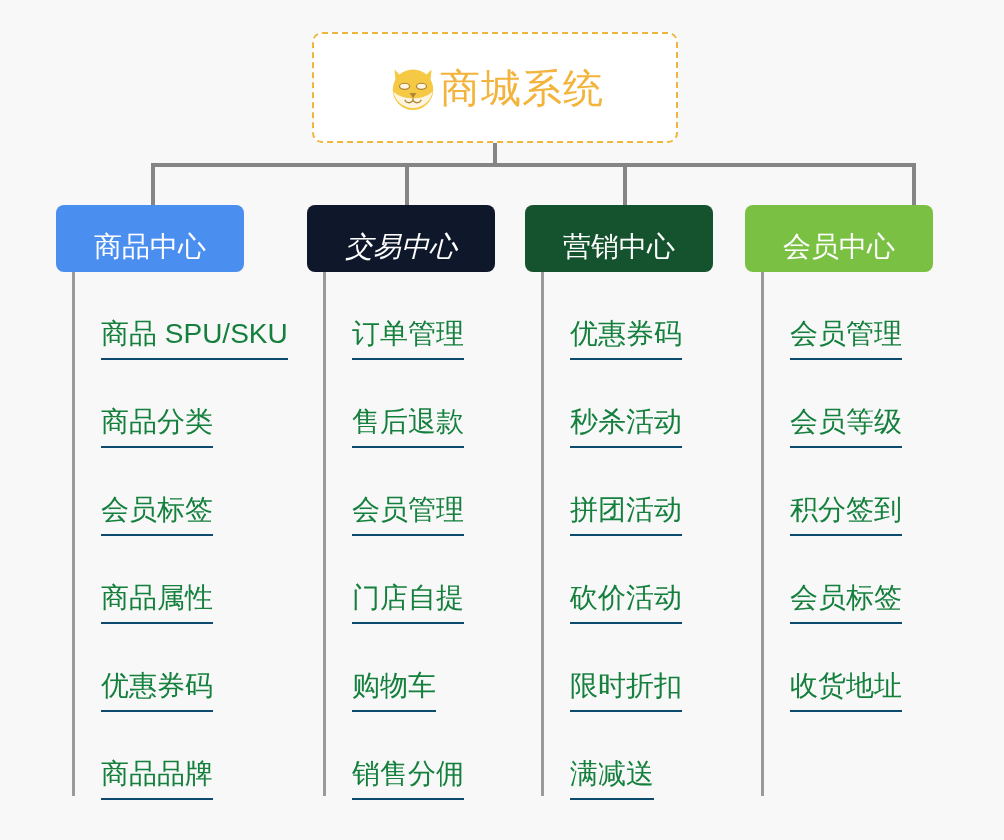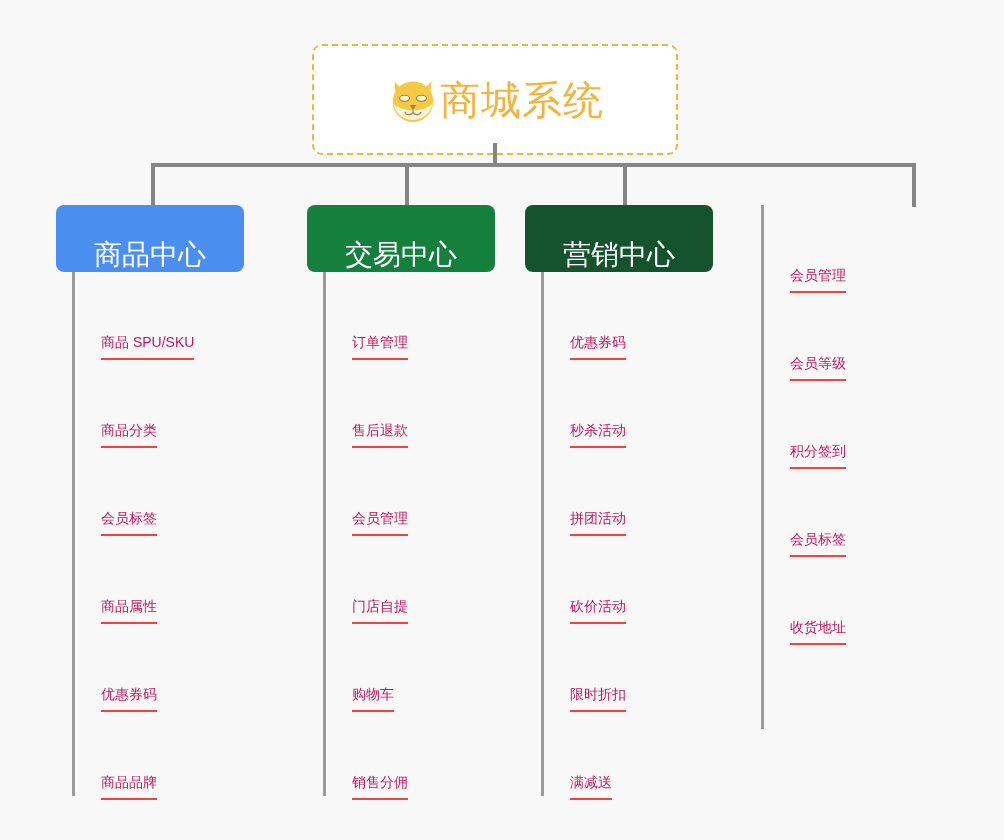--- a/index.html
+++ b/index.html
@@ -18,21 +18,21 @@
   #mindmap {
     position: relative;
     width: 1004px;
     height: 840px;
   }
 
   
   .root-node {
     position: absolute;
     left: 312px;
-    top: 44px;
+    top: 32px;
     width: 366px;
     height: 111px;
     box-sizing: border-box;
     background: #ffffff;
     border: 2px dashed #f0b63c;
     border-radius: 10px;
     display: flex;
     align-items: center;
     justify-content: center;
   }
@@ -82,21 +82,21 @@
   .cat-header {
     position: relative;
     display: inline-block;
     box-sizing: border-box;
     height: 67px;
     border-radius: 8px;
     color: #ffffff;
     font-size: 28px;
     line-height: 67px;
     text-align: center;
-    padding: 16px 28px;
+    padding: 8px 28px;
     white-space: nowrap;
     min-width: 188px;
   }
 
   
   .leaf-wrap {
     position: relative;
     margin-top: 0;
     padding-left: 18px;
   }
@@ -110,26 +110,26 @@
   .leaf-item {
     position: relative;
     height: 88px;
     box-sizing: border-box;
     padding-left: 27px;
     display: flex;
     align-items: flex-end;
   }
   .leaf-label {
     display: inline-block;
-    font-size: 14px;
-    color: #be185d;
+    font-size: 28px;
+    color: #15803d;
     line-height: 1.25;
     white-space: nowrap;
     padding-bottom: 7px;
-    border-bottom: 2px solid #ef4444;
+    border-bottom: 2px solid #0c4a6e;
   }
 </style>
 </head>
 <body>
 
 <div id="mindmap">
 
   <div class="root-node">
     <svg class="shiba-icon" viewBox="0 0 64 64" aria-hidden="true">
       <path d="M10 10 L12 30 L22 22 Z" fill="#f6c945"></path>
@@ -174,21 +174,21 @@
       <div class="leaf-item">
           <span class="leaf-label">优惠券码</span>
         </div>
       <div class="leaf-item">
           <span class="leaf-label">商品品牌</span>
         </div>
     </div>
   </div>
 
   <div class="column" style="left:307px;">
-    <div class="cat-header" style="background:#15803d;">交易中心</div>
+    <div class="cat-header" style="background:#0f172a;font-style:italic;">交易中心</div>
     <div class="leaf-wrap">
       <div class="leaf-trunk" style="height:524px;"></div>
       <div class="leaf-item">
           <span class="leaf-label">订单管理</span>
         </div>
       <div class="leaf-item">
           <span class="leaf-label">售后退款</span>
         </div>
       <div class="leaf-item">
           <span class="leaf-label">会员管理</span>
@@ -224,20 +224,21 @@
       <div class="leaf-item">
           <span class="leaf-label">限时折扣</span>
         </div>
       <div class="leaf-item">
           <span class="leaf-label">满减送</span>
         </div>
     </div>
   </div>
 
   <div class="column" style="left:745px;">
+    <div class="cat-header" style="background:#7ac143;">会员中心</div>
     <div class="leaf-wrap">
       <div class="leaf-trunk" style="height:524px;"></div>
       <div class="leaf-item">
           <span class="leaf-label">会员管理</span>
         </div>
       <div class="leaf-item">
           <span class="leaf-label">会员等级</span>
         </div>
       <div class="leaf-item">
           <span class="leaf-label">积分签到</span>

